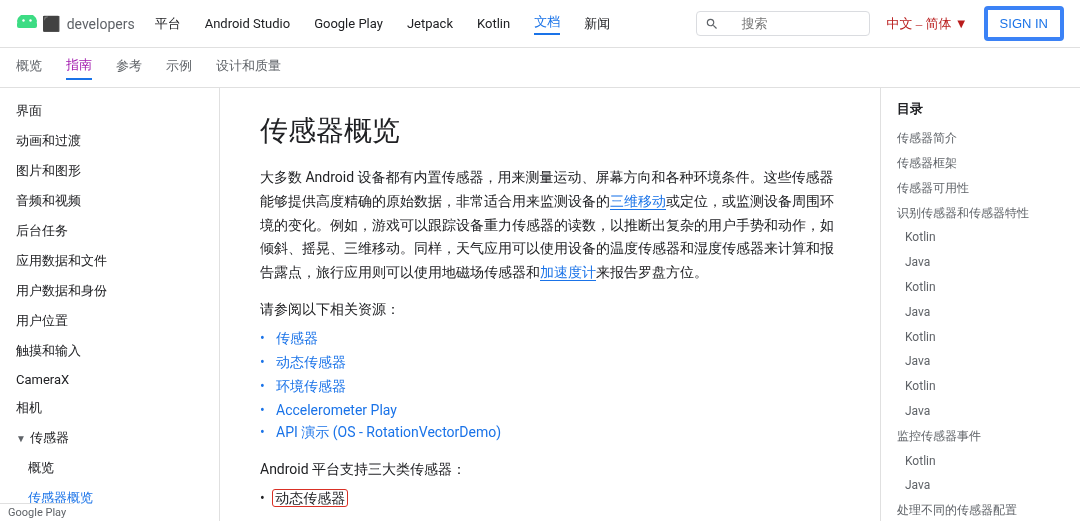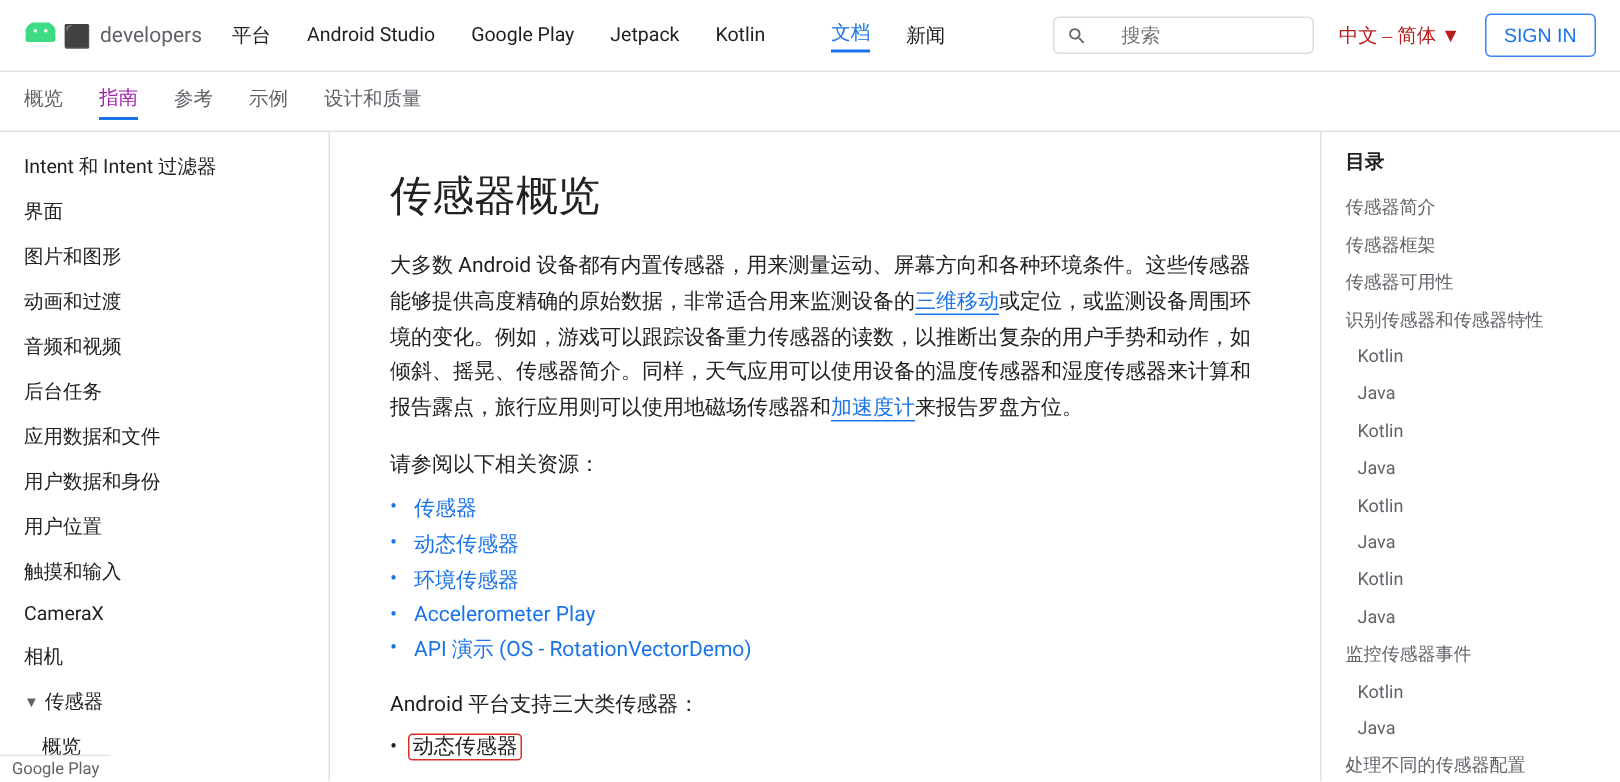--- a/index.html
+++ b/index.html
@@ -6,26 +6,26 @@
     body { font-family: 'Roboto', Arial, sans-serif; font-size: 13px; color: #202124; background: #fff; overflow-x: hidden; }
 
     
     .top-nav {
       display: flex; align-items: center; height: 48px;
       border-bottom: 1px solid #e0e0e0; padding: 0 16px; background: #fff;
       position: sticky; top: 0; z-index: 100;
     }
     .top-nav-links { display: flex; align-items: center; gap: 24px; flex: 1; }
     .top-nav-links a { font-size: 13px; color: #202124; text-decoration: none; }
-    .top-nav-links a.active { color: #1a73e8; border-bottom: 2px solid #1a73e8; padding-bottom: 2px; margin-left: 20px; }
+    .top-nav-links a.active { color: #1a73e8; border-bottom: 2px solid #1a73e8; padding-bottom: 2px; }
     .top-nav-right { display: flex; align-items: center; gap: 16px; }
     .search-box { display: flex; align-items: center; border: 1px solid #dadce0; border-radius: 4px; padding: 4px 8px; gap: 22px; }
     .search-box input { border: none; outline: none; font-size: 13px; width: 120px; }
     .lang-selector { font-size: 13px; color: #b91c1c; border: none; background: none; cursor: pointer; font-family: Liberation Serif, serif; }
-    .sign-in-btn { font-size: 13px; color: #1a73e8; border: 1px solid #3b82f6; border-radius: 4px; padding: 6px 12px; cursor: pointer; background: none; font-weight: 500; }
+    .sign-in-btn { font-size: 13px; color: #1a73e8; border: 4px solid #3b82f6; border-radius: 4px; padding: 6px 12px; cursor: pointer; background: none; font-weight: 500; }
 
     
     .second-nav {
       display: flex; align-items: center; height: 40px;
       border-bottom: 1px solid #e0e0e0; padding: 0 16px; background: #fff;
     }
     .second-nav a { font-size: 13px; color: #5f6368; text-decoration: none; margin-right: 24px; padding-bottom: 4px; }
     .second-nav a.active { color: #a21caf; border-bottom: 2px solid #1a73e8; font-weight: 500; }
 
     
@@ -109,24 +109,23 @@
   <a>概览</a>
   <a class="active">指南</a>
   <a>参考</a>
   <a>示例</a>
   <a>设计和质量</a>
 </nav>
 
 <div class="main-layout">
 
   <aside class="left-sidebar">
-    <div class="nav-item">Intent 和 Intent 过滤器</div>
     <div class="nav-item">界面</div>
+    <div class="nav-item">动画和过渡</div>
     <div class="nav-item">图片和图形</div>
-    <div class="nav-item">动画和过渡</div>
     <div class="nav-item">音频和视频</div>
     <div class="nav-item">后台任务</div>
     <div class="nav-item">应用数据和文件</div>
     <div class="nav-item">用户数据和身份</div>
     <div class="nav-item">用户位置</div>
     <div class="nav-item">触摸和输入</div>
     <div class="nav-item">CameraX</div>
     <div class="nav-item">相机</div>
     <div class="nav-item parent">
       <span class="chevron">▼</span>
@@ -134,21 +133,21 @@
     </div>
     <div class="nav-item indented">概览</div>
     <div class="nav-item indented active" style="color:#1a73e8;font-weight:500;">传感器概览</div>
 
   </aside>
 
   <main class="main-content">
     <h1 class="page-title">传感器概览</h1>
 
     <p class="content-text">
-      <span>大多数 Android 设备都有内置传感器，用来测量运动、屏幕方向和各种环境条件。这些传感器能够提供高度精确的原始数据，非常适合用来监测设备的</span><a>三维移动</a><span>或定位，或监测设备周围环境的变化。例如，游戏可以跟踪设备重力传感器的读数，以推断出复杂的用户手势和动作，如倾斜、摇晃、传感器简介。同样，天气应用可以使用设备的温度传感器和湿度传感器来计算和报告露点，旅行应用则可以使用地磁场传感器和</span><a>加速度计</a><span>来报告罗盘方位。</span>
+      <span>大多数 Android 设备都有内置传感器，用来测量运动、屏幕方向和各种环境条件。这些传感器能够提供高度精确的原始数据，非常适合用来监测设备的</span><a>三维移动</a><span>或定位，或监测设备周围环境的变化。例如，游戏可以跟踪设备重力传感器的读数，以推断出复杂的用户手势和动作，如倾斜、摇晃、三维移动。同样，天气应用可以使用设备的温度传感器和湿度传感器来计算和报告露点，旅行应用则可以使用地磁场传感器和</span><a>加速度计</a><span>来报告罗盘方位。</span>
     </p>
 
     <p class="section-label">请参阅以下相关资源：</p>
     <ul class="bullet-list">
       <li><a>传感器</a></li>
       <li><a>动态传感器</a></li>
       <li><a>环境传感器</a></li>
       <li><a>Accelerometer Play</a></li>
       <li><a>API 演示 (OS - RotationVectorDemo)</a></li>
     </ul>

